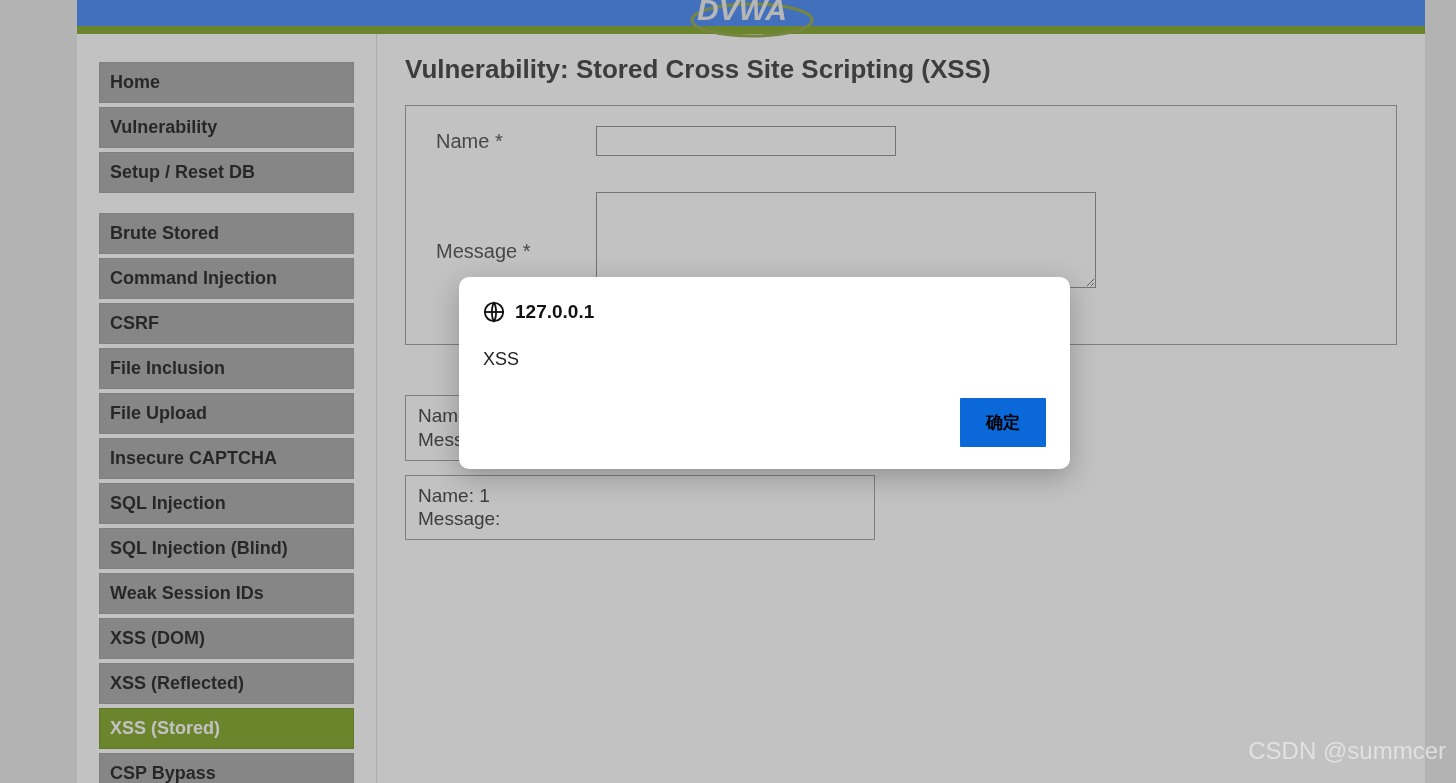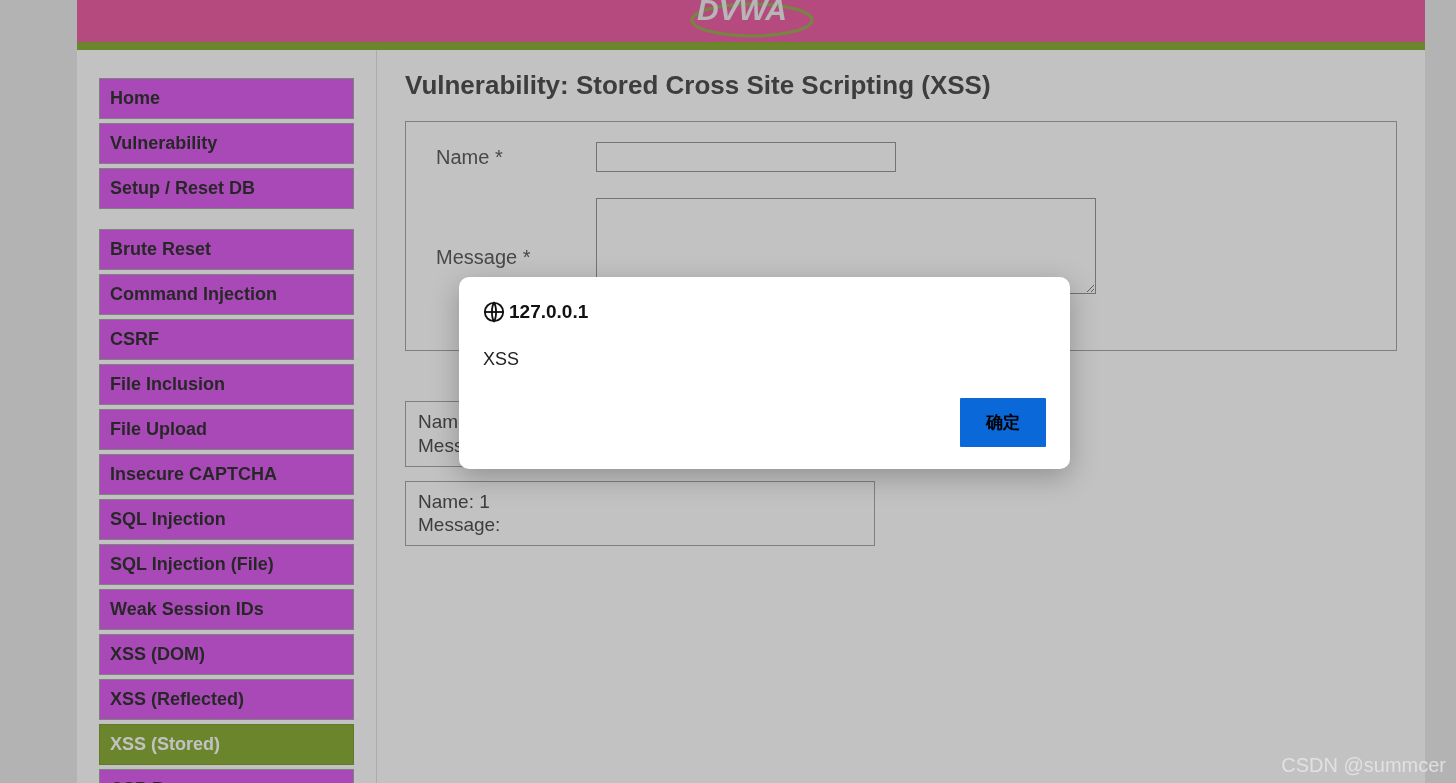--- a/index.html
+++ b/index.html
@@ -18,22 +18,22 @@
     z-index: 50;
     pointer-events: none;
   }
   .page-wrap {
     position: absolute;
     left: 77px;
     top: 0;
     width: 1348px;
   }
   .header-bar {
-    height: 42px;
-    background: #ec4899;
+    height: 26px;
+    background: #3b82f6;
     position: relative;
     text-decoration: underline;
   }
   .logo-wrap {
     position: absolute;
     left: 590px;
     top: -10px;
   }
   .logo-wrap svg { display:block; }
   .accent-bar {
@@ -47,21 +47,21 @@
   }
   .sidebar {
     width: 300px;
     padding: 28px 22px 0 22px;
     background: #fff;
     border-right: 1px solid #ddd;
   }
   .nav-group { margin-bottom: 20px; }
   .nav-item {
     display: block;
-    background: #d946ef;
+    background: #a3a3a3;
     color: #111;
     font-size: 18px;
     font-weight: bold;
     padding: 9px 10px;
     margin-bottom: 4px;
     border: 1px solid #9a9a9a;
     cursor: pointer;
   }
   .nav-item.active {
     background: #7aa11a;
@@ -79,21 +79,21 @@
     margin-bottom: 20px;
   }
   .form-box {
     border: 1px solid #999;
     padding: 20px 30px 56px 30px;
     margin-bottom: 50px;
   }
   .form-row {
     display: flex;
     align-items: flex-start;
-    margin-bottom: 26px;
+    margin-bottom: 36px;
   }
   .form-label {
     width: 160px;
     font-size: 20px;
     color: #444;
     padding-top: 4px;
   }
   .text-input {
     width: 300px;
     height: 30px;
@@ -129,21 +129,21 @@
     width: 611px;
     background: #fff;
     border-radius: 10px;
     box-shadow: 0 8px 28px rgba(0,0,0,0.25);
     z-index: 100;
     padding: 24px 24px 22px 24px;
   }
   .dialog-head {
     display: flex;
     align-items: center;
-    gap: 4px;
+    gap: 10px;
     margin-bottom: 26px;
   }
   .globe-icon { width: 22px; height: 22px; flex: 0 0 22px; }
   .dialog-origin {
     font-size: 19px;
     font-weight: bold;
     color: #111;
   }
   .dialog-msg {
     font-size: 18px;
@@ -157,23 +157,23 @@
     font-size: 17px;
     font-weight: bold;
     border: none;
     border-radius: 1px;
     padding: 13px 26px;
     cursor: pointer;
   }
   .watermark {
     position: absolute;
     right: 10px;
-    bottom: 6px;
+    bottom: 18px;
     color: rgba(230,230,230,0.85);
-    font-size: 20px;
+    font-size: 24px;
     z-index: 120;
     font-family: Arial, sans-serif;
   }
 </style>
 </head>
 <body>
 
 <div class="page-wrap">
   <div class="header-bar">
     <div class="logo-wrap">
@@ -186,28 +186,28 @@
   <div class="accent-bar"></div>
 
   <div class="content-row">
     <div class="sidebar">
       <div class="nav-group">
         <a class="nav-item">Home</a>
         <a class="nav-item">Vulnerability</a>
         <a class="nav-item">Setup / Reset DB</a>
       </div>
       <div class="nav-group">
-        <a class="nav-item">Brute Reset</a>
+        <a class="nav-item">Brute Stored</a>
         <a class="nav-item">Command Injection</a>
         <a class="nav-item">CSRF</a>
         <a class="nav-item">File Inclusion</a>
         <a class="nav-item">File Upload</a>
         <a class="nav-item">Insecure CAPTCHA</a>
         <a class="nav-item">SQL Injection</a>
-        <a class="nav-item">SQL Injection (File)</a>
+        <a class="nav-item">SQL Injection (Blind)</a>
         <a class="nav-item">Weak Session IDs</a>
         <a class="nav-item">XSS (DOM)</a>
         <a class="nav-item">XSS (Reflected)</a>
         <a class="nav-item active">XSS (Stored)</a>
         <a class="nav-item">CSP Bypass</a>
 
       </div>
     </div>
 
     <div class="main">

